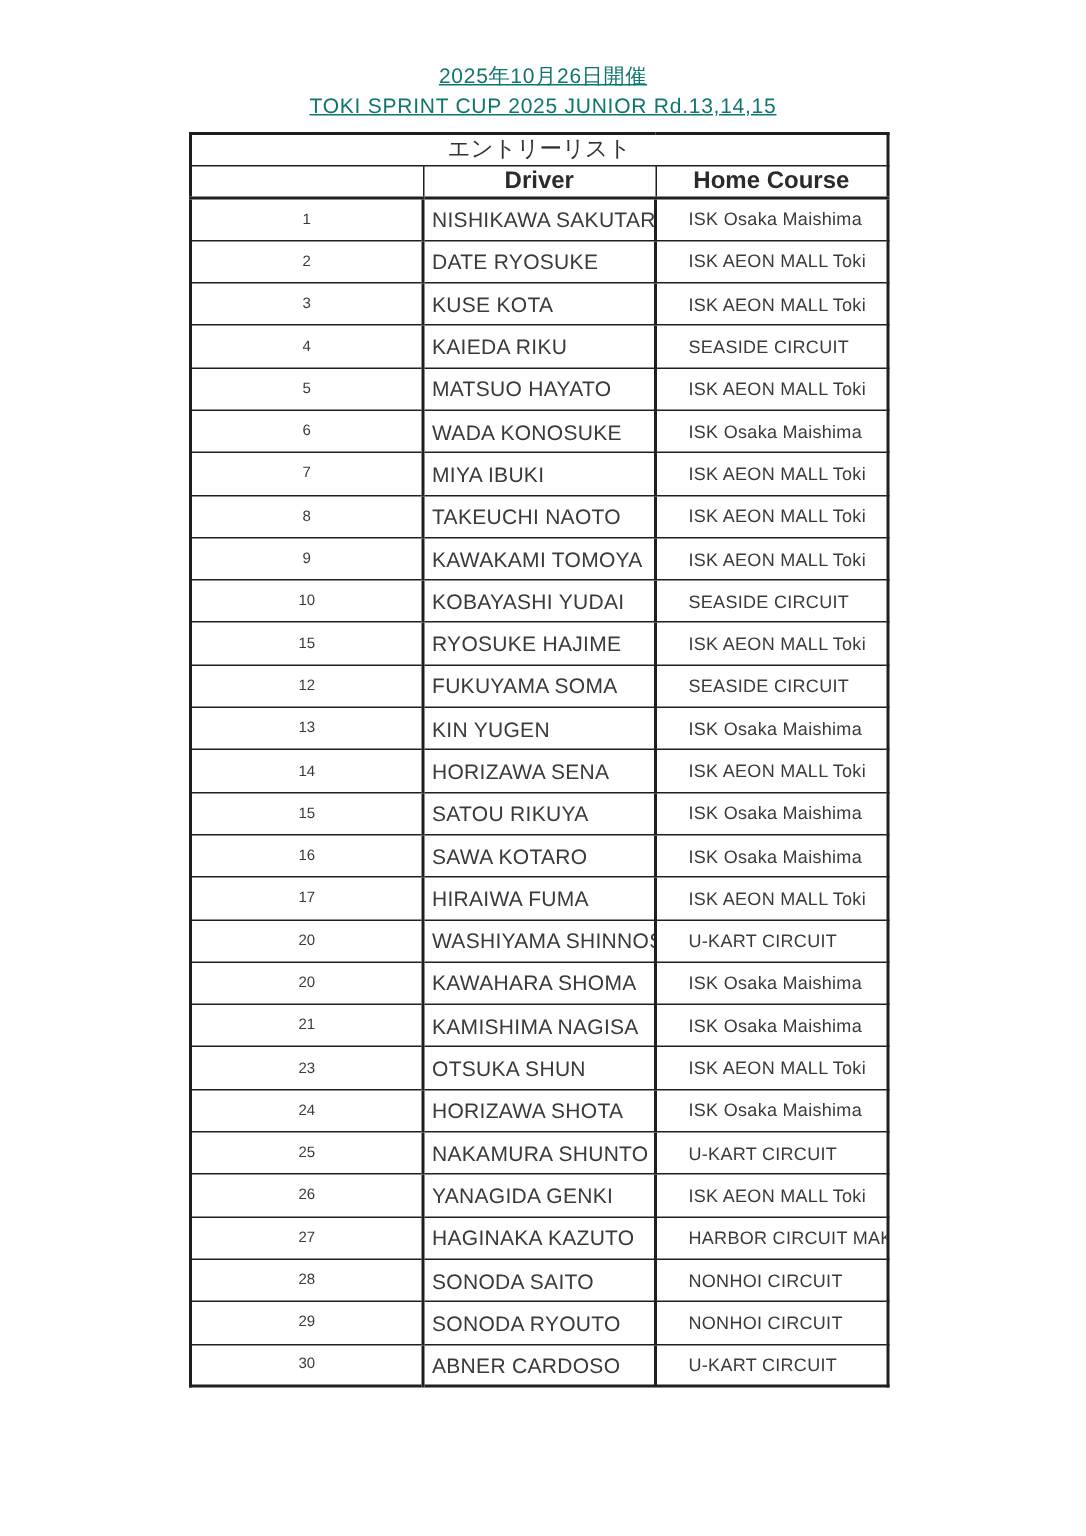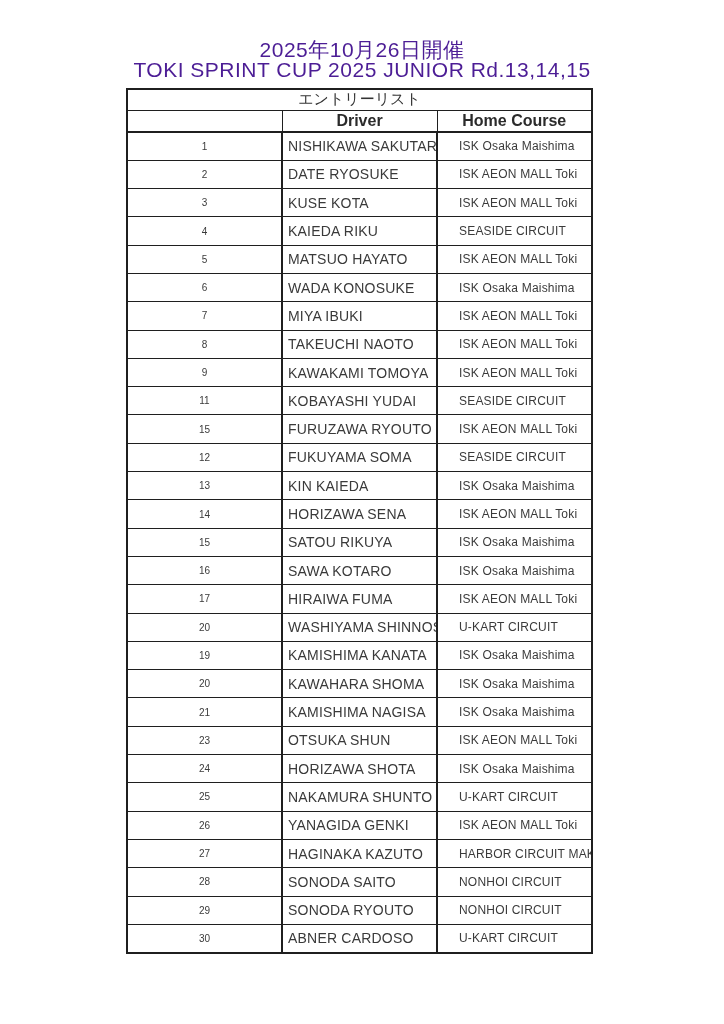--- a/index.html
+++ b/index.html
@@ -12,24 +12,25 @@
     position: relative;
     width: 724px; height: 1024px;
     background: #ffffff;
     overflow: hidden;
   }
   .titles {
     position: absolute;
     top: 40px; left: 0;
     width: 724px;
     text-align: center;
-    color: #4c1d95;
-    font-size: 21px;
+    color: #0f766e;
+    font-size: 14px;
     line-height: 20px;
     letter-spacing: 0.5px;
+    text-decoration: underline;
   }
   .entry-table {
     position: absolute;
     top: 88px; left: 126px;
     width: 467px;
     border-collapse: collapse;
     table-layout: fixed;
     color: #3a3a3a;
   }
   .entry-table th, .entry-table td {
@@ -147,40 +148,40 @@
     <td class="course">ISK AEON MALL Toki</td>
   </tr>
 
   <tr>
     <td class="num">9</td>
     <td class="driver">KAWAKAMI TOMOYA</td>
     <td class="course">ISK AEON MALL Toki</td>
   </tr>
 
   <tr>
-    <td class="num">11</td>
+    <td class="num">10</td>
     <td class="driver">KOBAYASHI YUDAI</td>
     <td class="course">SEASIDE CIRCUIT</td>
   </tr>
 
   <tr>
     <td class="num">15</td>
-    <td class="driver">FURUZAWA RYOUTO</td>
+    <td class="driver">RYOSUKE HAJIME</td>
     <td class="course">ISK AEON MALL Toki</td>
   </tr>
 
   <tr>
     <td class="num">12</td>
     <td class="driver">FUKUYAMA SOMA</td>
     <td class="course">SEASIDE CIRCUIT</td>
   </tr>
 
   <tr>
     <td class="num">13</td>
-    <td class="driver">KIN KAIEDA</td>
+    <td class="driver">KIN YUGEN</td>
     <td class="course">ISK Osaka Maishima</td>
   </tr>
 
   <tr>
     <td class="num">14</td>
     <td class="driver">HORIZAWA SENA</td>
     <td class="course">ISK AEON MALL Toki</td>
   </tr>
 
   <tr>
@@ -200,25 +201,20 @@
     <td class="driver">HIRAIWA FUMA</td>
     <td class="course">ISK AEON MALL Toki</td>
   </tr>
 
   <tr>
     <td class="num">20</td>
     <td class="driver">WASHIYAMA SHINNOSUKE</td>
     <td class="course">U-KART CIRCUIT</td>
   </tr>
 
-  <tr>
-    <td class="num">19</td>
-    <td class="driver">KAMISHIMA KANATA</td>
-    <td class="course">ISK Osaka Maishima</td>
-  </tr>
 
   <tr>
     <td class="num">20</td>
     <td class="driver">KAWAHARA SHOMA</td>
     <td class="course">ISK Osaka Maishima</td>
   </tr>
 
   <tr>
     <td class="num">21</td>
     <td class="driver">KAMISHIMA NAGISA</td>

